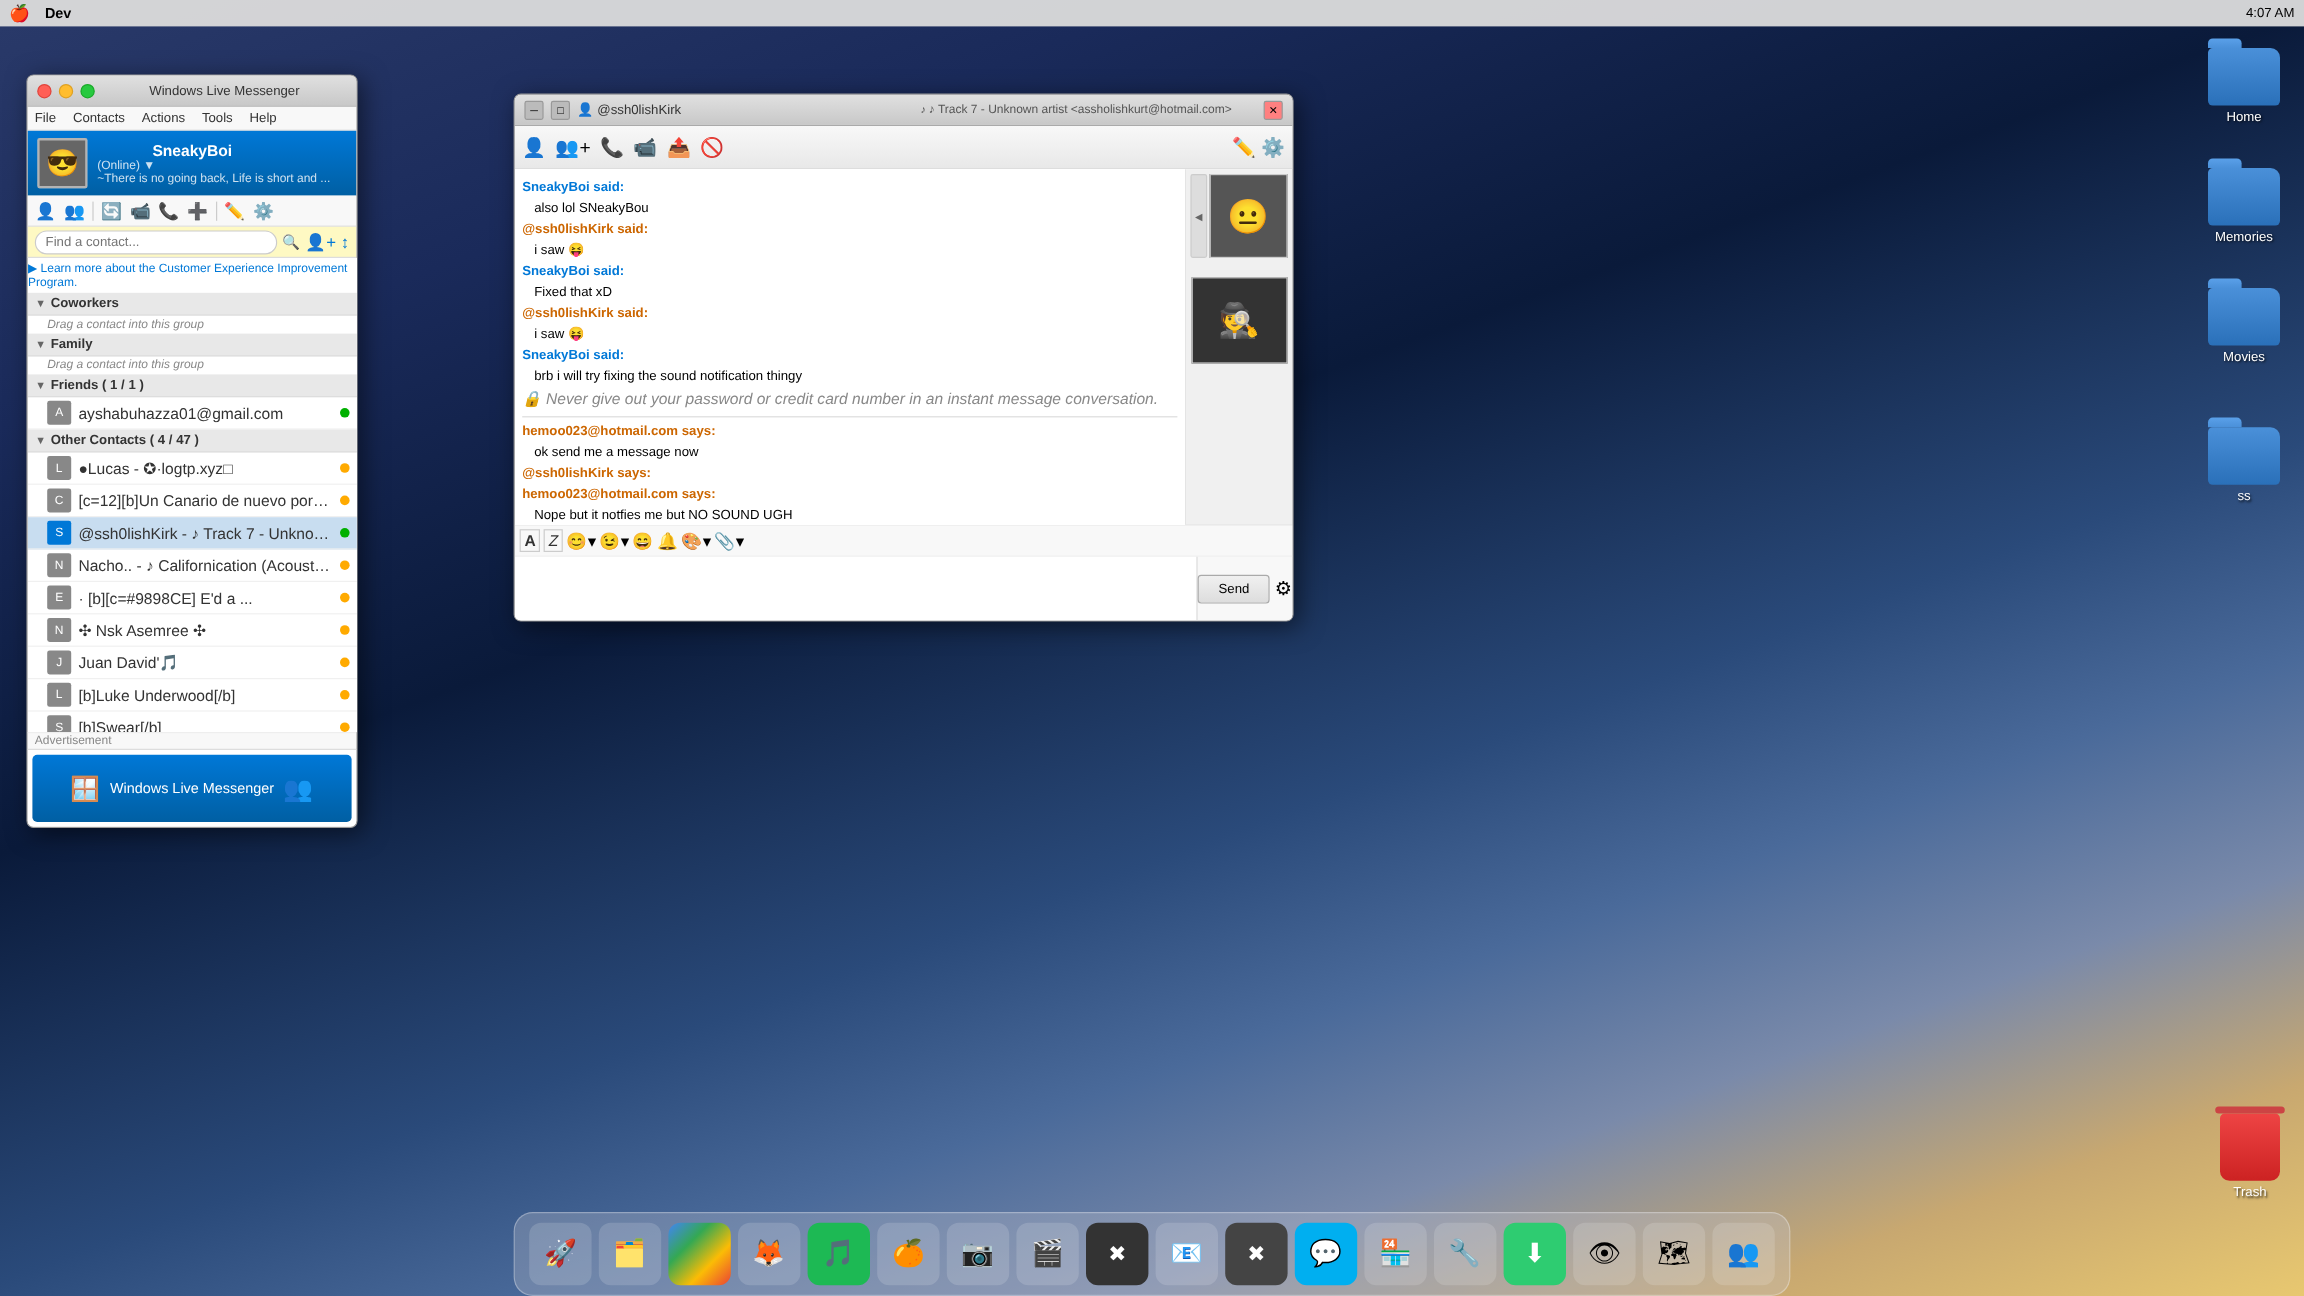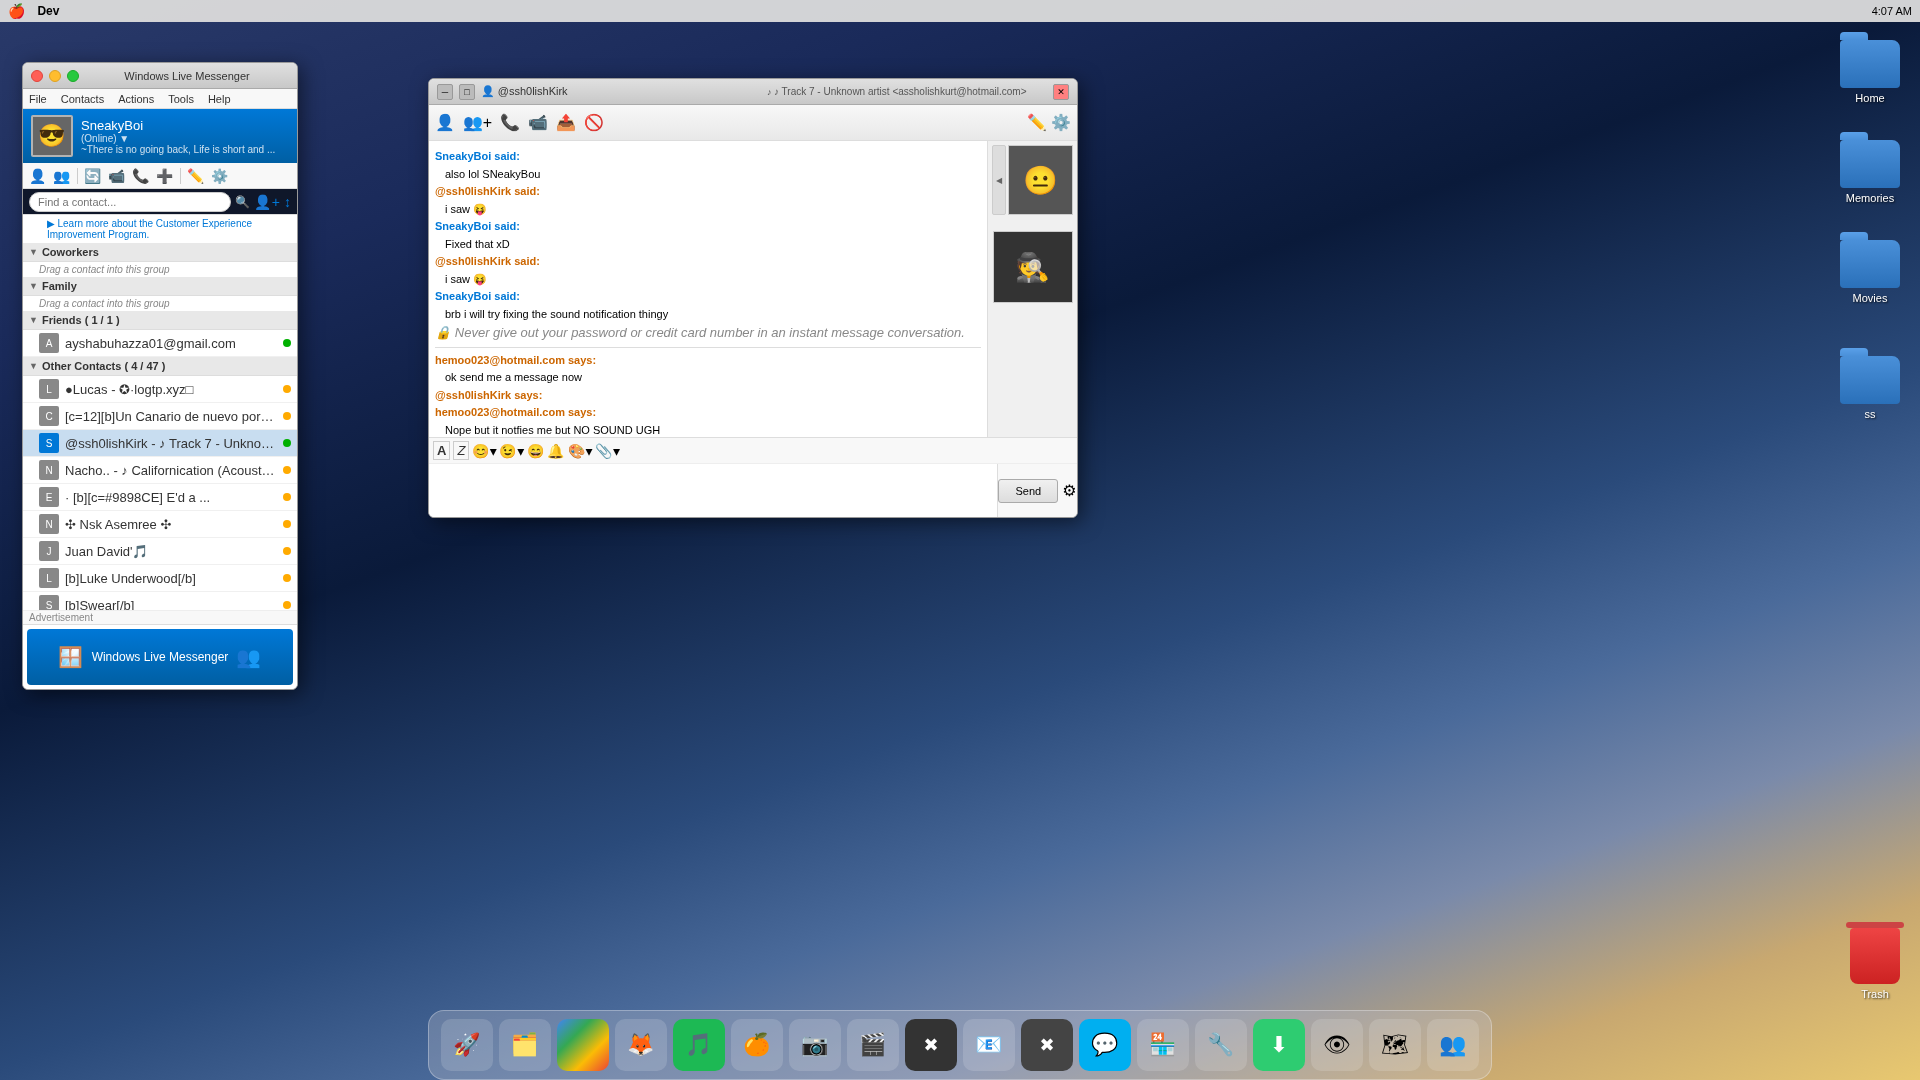--- a/index.html
+++ b/index.html
@@ -197,21 +197,21 @@
       background: #666;
       border: 2px solid rgba(255,255,255,0.5);
       border-radius: 2px;
       overflow: hidden;
       display: flex;
       align-items: center;
       justify-content: center;
       font-size: 18px;
     }
     #profile-info { flex: 1; }
-    #profile-name { font-size: 13px; font-weight: normal; color: white; }
+    #profile-name { font-size: 13px; font-weight: bold; color: white; margin-left: 46px; }
     #profile-status { font-size: 10px; color: rgba(255,255,255,0.8); }
     #profile-mood { font-size: 10px; color: rgba(255,255,255,0.8); }
 
     #messenger-toolbar {
       height: 26px;
       background: #f8f8f8;
       border-bottom: 1px solid #ddd;
       display: flex;
       align-items: center;
       padding: 0 4px;
@@ -226,21 +226,21 @@
       font-size: 14px;
       cursor: pointer;
       border-radius: 3px;
       color: #555;
     }
     .tb-sep { width: 1px; height: 16px; background: #ccc; margin: 0 2px; }
 
     #search-bar {
       height: 26px;
       padding: 2px 6px;
-      background: #0f172a;
+      background: #fef9c3;
       border-bottom: 1px solid #ddd;
       display: flex;
       align-items: center;
       gap: 4px;
     }
     #search-input-field {
       flex: 1;
       height: 20px;
       border: 1px solid #ccc;
       border-radius: 10px;
@@ -542,21 +542,21 @@
 
   <div id="search-bar">
     <input id="search-input-field" type="text" placeholder="Find a contact..." style="">
     <span class="search-icon-btn">🔍</span>
     <span class="add-contact-btn">👤+</span>
     <span class="add-contact-btn">↕</span>
   </div>
 
   <div id="contacts-area">
 
-    <div style="padding:3px 24px; font-size:10px; color:#0078d7;">
+    <div style="padding:3px 0; font-size:10px; color:#0078d7;">
       ▶ Learn more about the Customer Experience Improvement Program.
     </div>
 
     <div class="group-header">
       <span class="group-arrow">▼</span>
       <span>Coworkers</span>
     </div>
     <div class="drag-hint">Drag a contact into this group</div>
 
     <div class="group-header">

